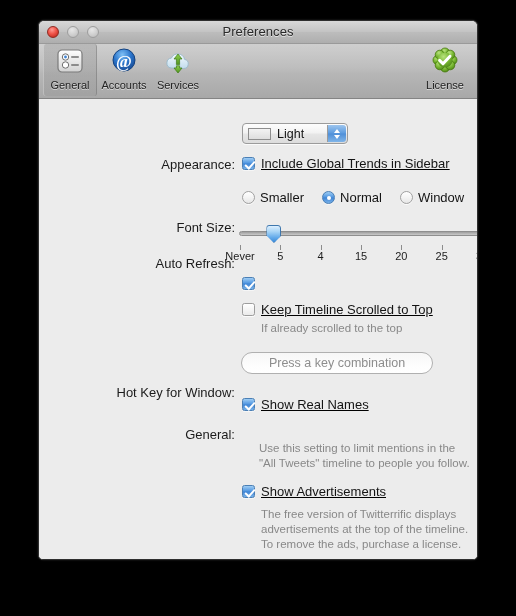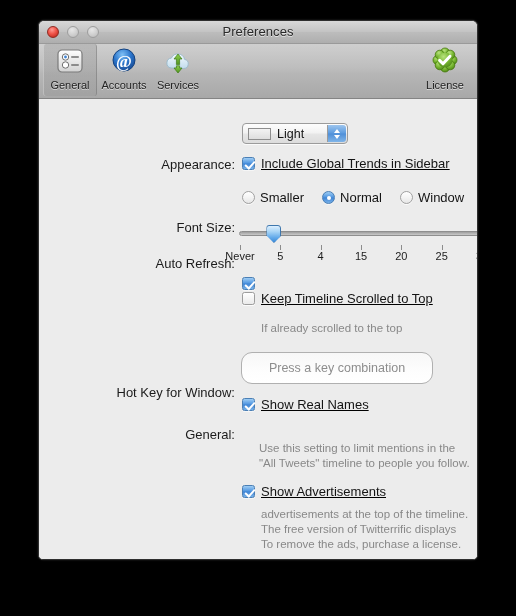--- a/index.html
+++ b/index.html
@@ -315,21 +315,21 @@
     position: absolute;
     top: 0;
     font-size: 11px;
     color: #1c1c1c;
     transform: translateX(-50%);
     white-space: nowrap;
   }
 
   
   .hotkey {
-    height: 32px;
+    height: 22px;
     width: 192px;
     border-radius: 11px;
     background: linear-gradient(to bottom, #f7f7f7 0%, #fdfdfd 60%, #ffffff 100%);
     border: 1px solid #b0b0b0;
     box-sizing: border-box;
     display: flex;
     align-items: center;
     justify-content: center;
     cursor: text;
   }
@@ -508,21 +508,21 @@
         <div class="ticklabel" style="left: 202.333px;">20</div>
         <div class="ticklabel" style="left: 242.667px;">25</div>
         <div class="ticklabel" style="left: 283px;">30</div>
       </div>
 
     <div class="row" style="left:203px; top:178px;">
       <div class="cbrow">
         <div class="cbox on"></div>
       </div>
     </div>
-    <div class="row" style="left:203px; top:192px;">
+    <div class="row" style="left:203px; top:203px;">
       <div class="cbrow">
         <div class="cbox off"></div>
         <span class="cblabel">Keep Timeline Scrolled to Top</span>
       </div>
     </div>
     <div class="row" style="left:50px; top:256px; width:146px; justify-content:flex-end;">
       <span class="label-right">Hot Key for Window:</span>
     </div>
 
     <div class="row" style="left:222px; top:222px;">
@@ -548,19 +548,19 @@
       <div class="hint">"All Tweets" timeline to people you follow.</div>
     </div>
 
     <div class="row" style="left:203px; top:385px;">
       <div class="cbrow">
         <div class="cbox on"></div>
         <span class="cblabel">Show Advertisements</span>
       </div>
     </div>
     <div style="position:absolute; left:222px; top:408px;">
+      <div class="hint">The free version of Twitterrific displays</div>
       <div class="hint">advertisements at the top of the timeline.</div>
-      <div class="hint">The free version of Twitterrific displays</div>
       <div class="hint">To remove the ads, purchase a license.</div>
     </div>
 
   </div>
 </div>
 
 </body></html>

